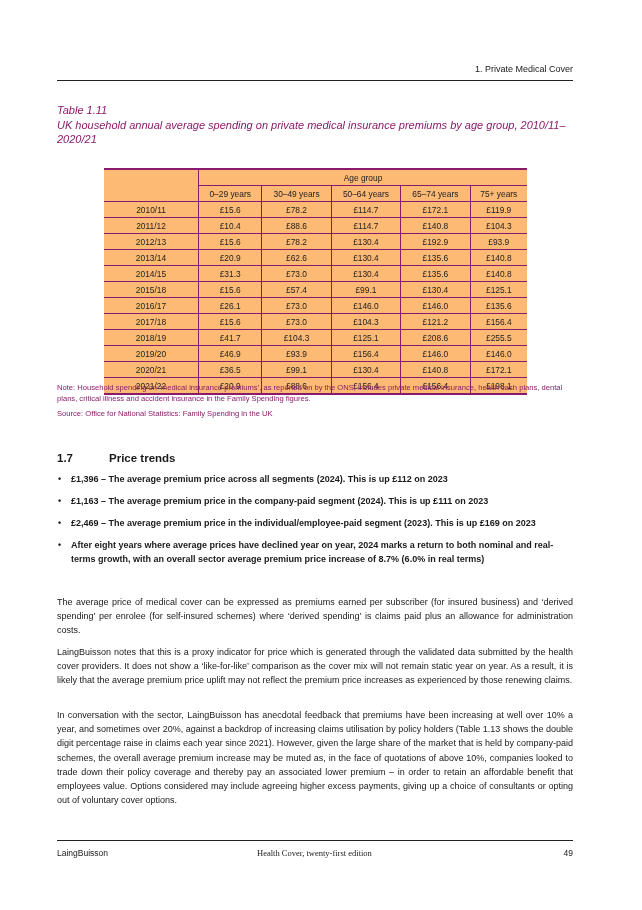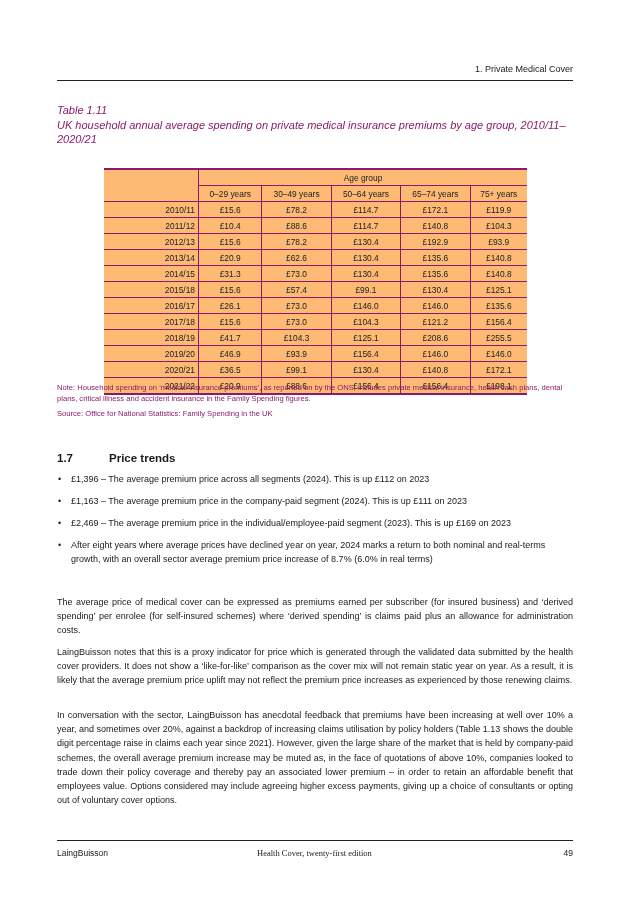--- a/index.html
+++ b/index.html
@@ -6,30 +6,30 @@
   body { width: 642px; height: 910px; position: relative; font-family: "Liberation Sans", sans-serif; color: #1a1a1a; }
   .page { position: absolute; left: 57px; top: 0; width: 516px; }
   .running-head { position: absolute; top: 64px; right: 0; font-size: 9px; color: #1a1a1a; }
   .head-rule { position: absolute; top: 80px; left: 0; width: 516px; border-top: 1px solid #222; }
   .table-label { position: absolute; top: 104px; left: 0; font-size: 11px; color: #8b1a6b; font-style: italic; }
   .table-caption { position: absolute; top: 118px; left: 0; width: 516px; font-size: 11px; font-style: italic; color: #8b1a6b; line-height: 14px; }
   table.data { position: absolute; top: 156px; left: 47px; width: 423px; border-collapse: collapse; font-size: 8.4px; background: #fdba74; border-top: 2px solid #8b1a6b; border-bottom: 2px solid #8b1a6b; margin-top: 12px; }
   table.data th, table.data td { height: 15px; padding: 0 3px; border-bottom: 1px solid #8b1a6b; font-weight: normal; color: #222; }
   table.data th { text-align: center; }
   table.data td { text-align: center; border-left: 1px solid #8b1a6b; }
-  table.data td.year { text-align: right; border-left: none; }
+  table.data td.year { text-align: center; border-left: none; }
   table.data th.blank { border-bottom: 1px solid #8b1a6b; border-right: 1px solid #8b1a6b; }
   table.data th.sub { border-left: 1px solid #8b1a6b; }
   table.data th.group { border-bottom: 1px solid #8b1a6b; }
   .note { position: absolute; top: 382px; left: 0; width: 516px; font-size: 7.6px; line-height: 11px; color: #8b1a6b; }
   .source { position: absolute; top: 409px; left: 0; font-size: 7.6px; color: #8b1a6b; }
   .section { position: absolute; top: 452px; left: 0; font-size: 11.5px; font-weight: bold; color: #1a1a1a; }
   .section .num { display: inline-block; width: 52px; }
   ul.bullets { position: absolute; top: 472px; left: 0; width: 516px; margin: 0; padding: 0; list-style: none; font-size: 9px; line-height: 14px; }
-  ul.bullets li { position: relative; padding-left: 14px; margin-bottom: 8px; }
+  ul.bullets li { position: relative; padding-left: 14px; margin-bottom: 8px; font-weight: bold; }
   ul.bullets li::before { content: "•"; position: absolute; left: 1px; top: 0; }
   .para { position: absolute; left: 0; width: 516px; font-size: 9px; line-height: 14.2px; text-align: justify; margin: 0; }
   .foot-rule { position: absolute; top: 840px; left: 0; width: 516px; border-top: 1px solid #222; }
   .footer { position: absolute; top: 848px; left: 0; width: 516px; font-size: 8.5px; }
   .footer .left { position: absolute; left: 0; }
   .footer .center { position: absolute; left: 200px; font-family: Liberation Serif, serif; }
   .footer .right { position: absolute; right: 0; }
 </style>
 </head>
 <body>

